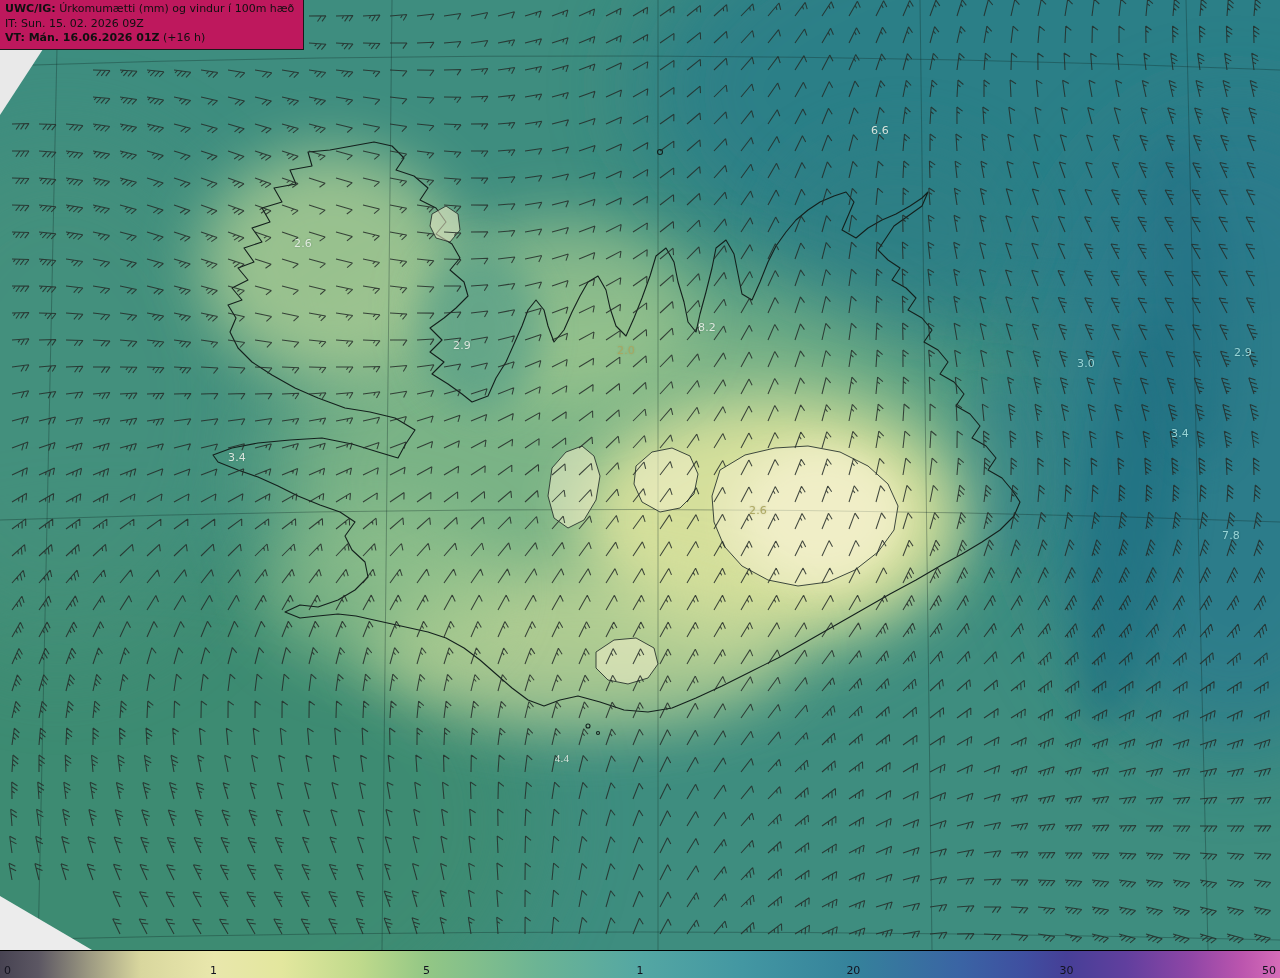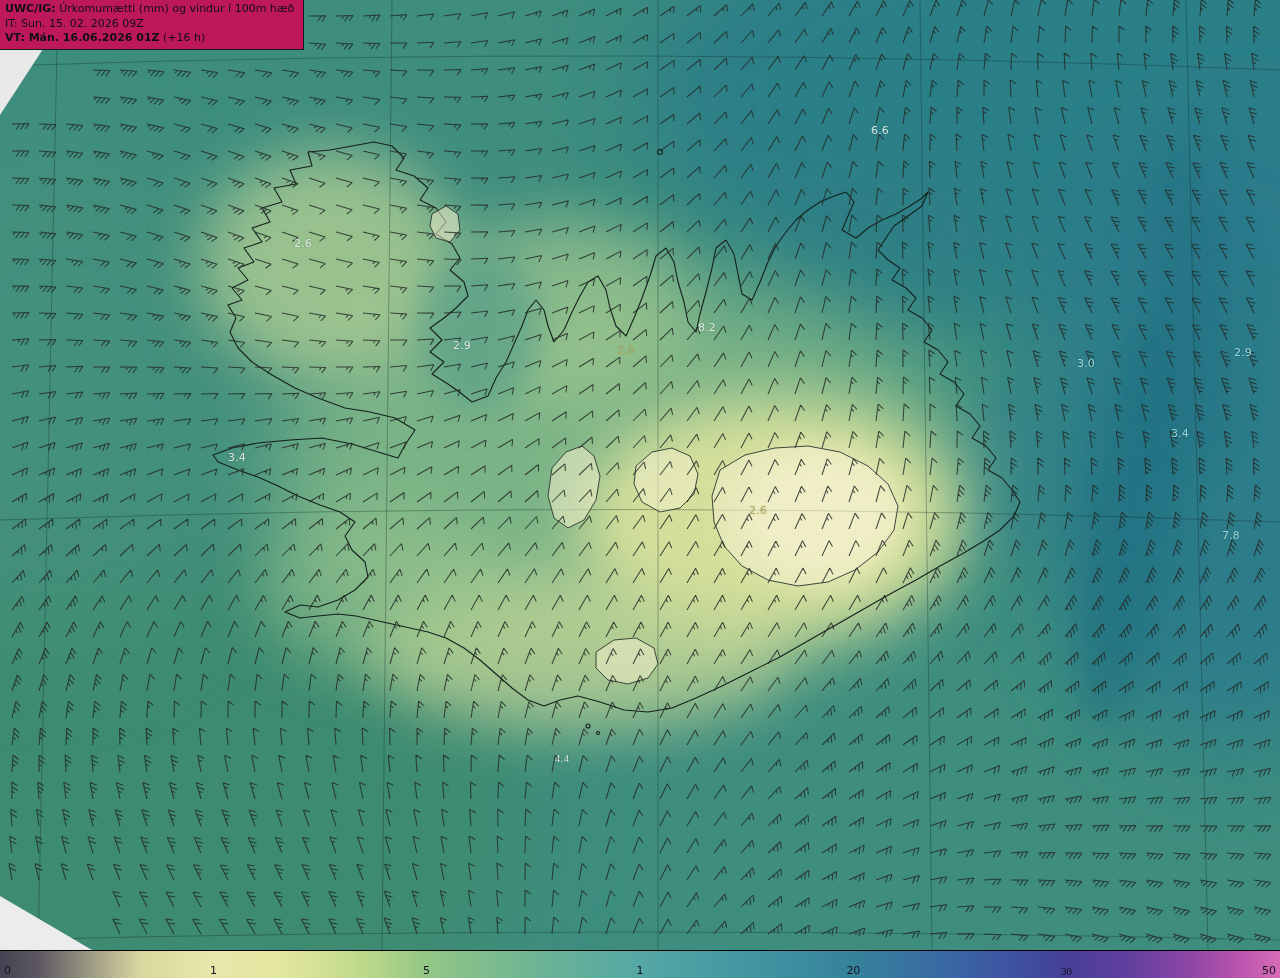--- a/index.html
+++ b/index.html
@@ -134,18 +134,18 @@
     </div>
 
   <div class="colorbar">
     <div class="cb-gradient" id="cb-gradient" style="background: linear-gradient(to right, rgb(71, 67, 82) 0%, rgb(92, 87, 99) 3%, rgb(157, 154, 130) 7%, rgb(217, 215, 158) 11%, rgb(233, 231, 172) 16.7%, rgb(227, 231, 158) 22%, rgb(192, 218, 140) 28%, rgb(147, 199, 133) 33.3%, rgb(108, 180, 148) 42%, rgb(84, 167, 163) 50%, rgb(67, 151, 162) 58%, rgb(53, 130, 155) 66.7%, rgb(58, 100, 164) 75%, rgb(63, 79, 160) 80%, rgb(70, 63, 151) 83.3%, rgb(97, 63, 158) 88%, rgb(143, 70, 166) 93%, rgb(187, 85, 174) 97%, rgb(214, 108, 184) 100%);"></div>
     <div class="cb-ticks" id="cb-ticks">
         <div class="cb-tick" style="left: 4px;">0</div>
         <div class="cb-tick" style="left: 213.376px; transform: translateX(-50%);">1</div>
         <div class="cb-tick" style="left: 426.624px; transform: translateX(-50%);">5</div>
         <div class="cb-tick" style="left: 640px; transform: translateX(-50%);">1</div>
         <div class="cb-tick" style="left: 853.376px; transform: translateX(-50%);">20</div>
-        <div class="cb-tick" style="left: 1066.62px; transform: translateX(-50%); font-family: Liberation Serif, serif;">30</div>
+        <div class="cb-tick" style="left: 1066.62px; transform: translateX(-50%);">30</div>
         <div class="cb-tick" style="left: 1276px; transform: translateX(-100%);">50</div>
       </div>
   </div>
 
 </div>
 
 </body></html>

